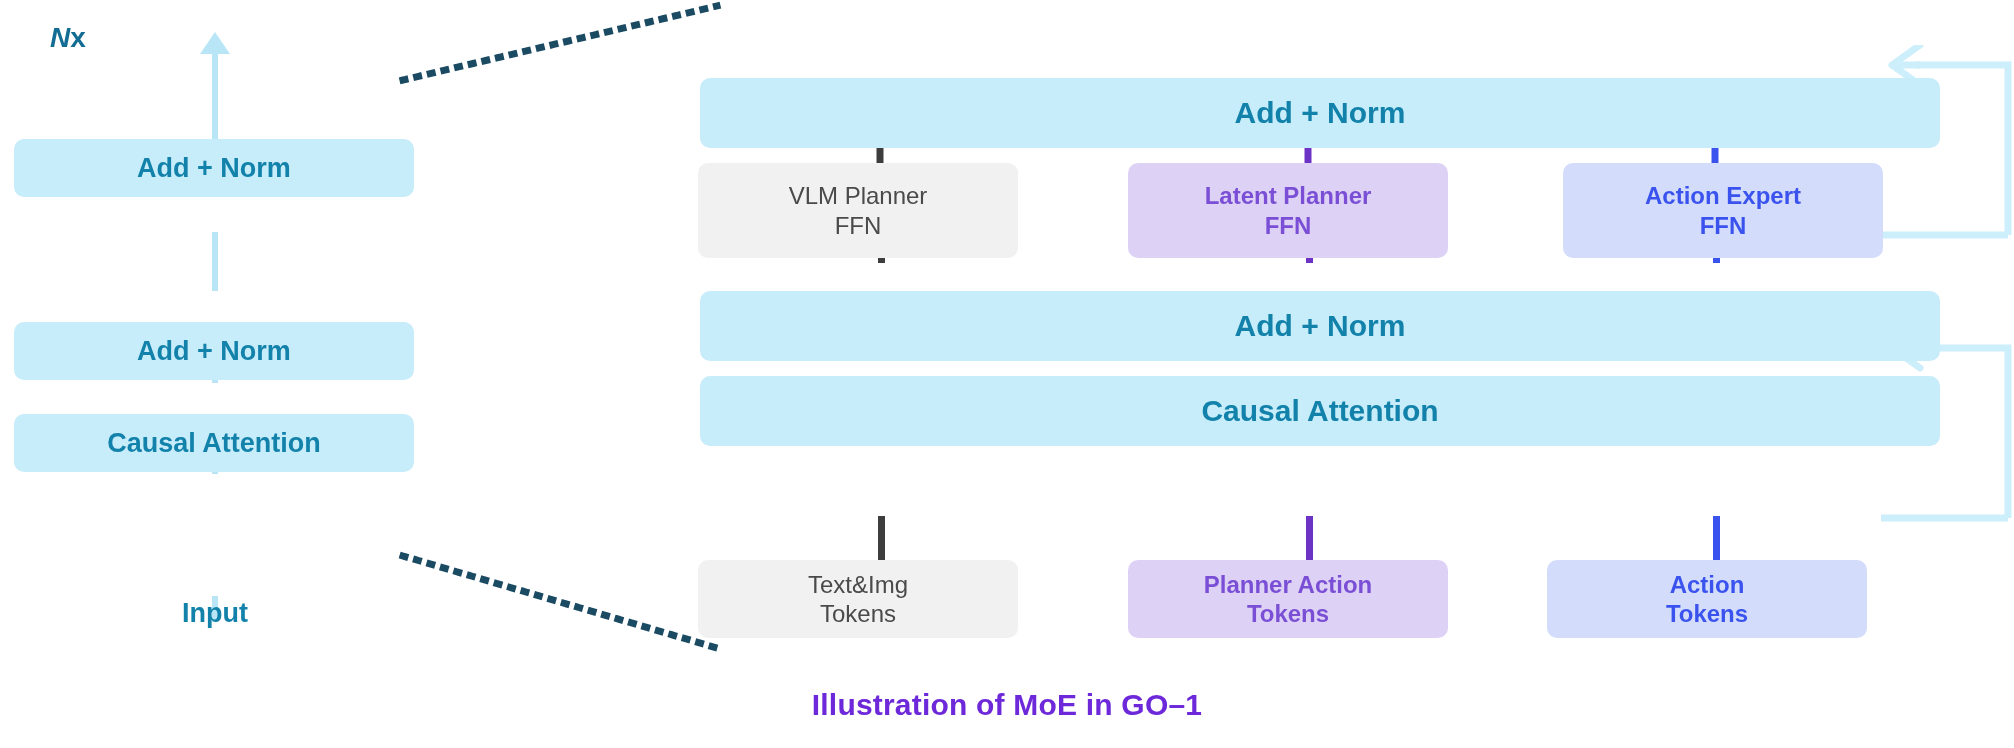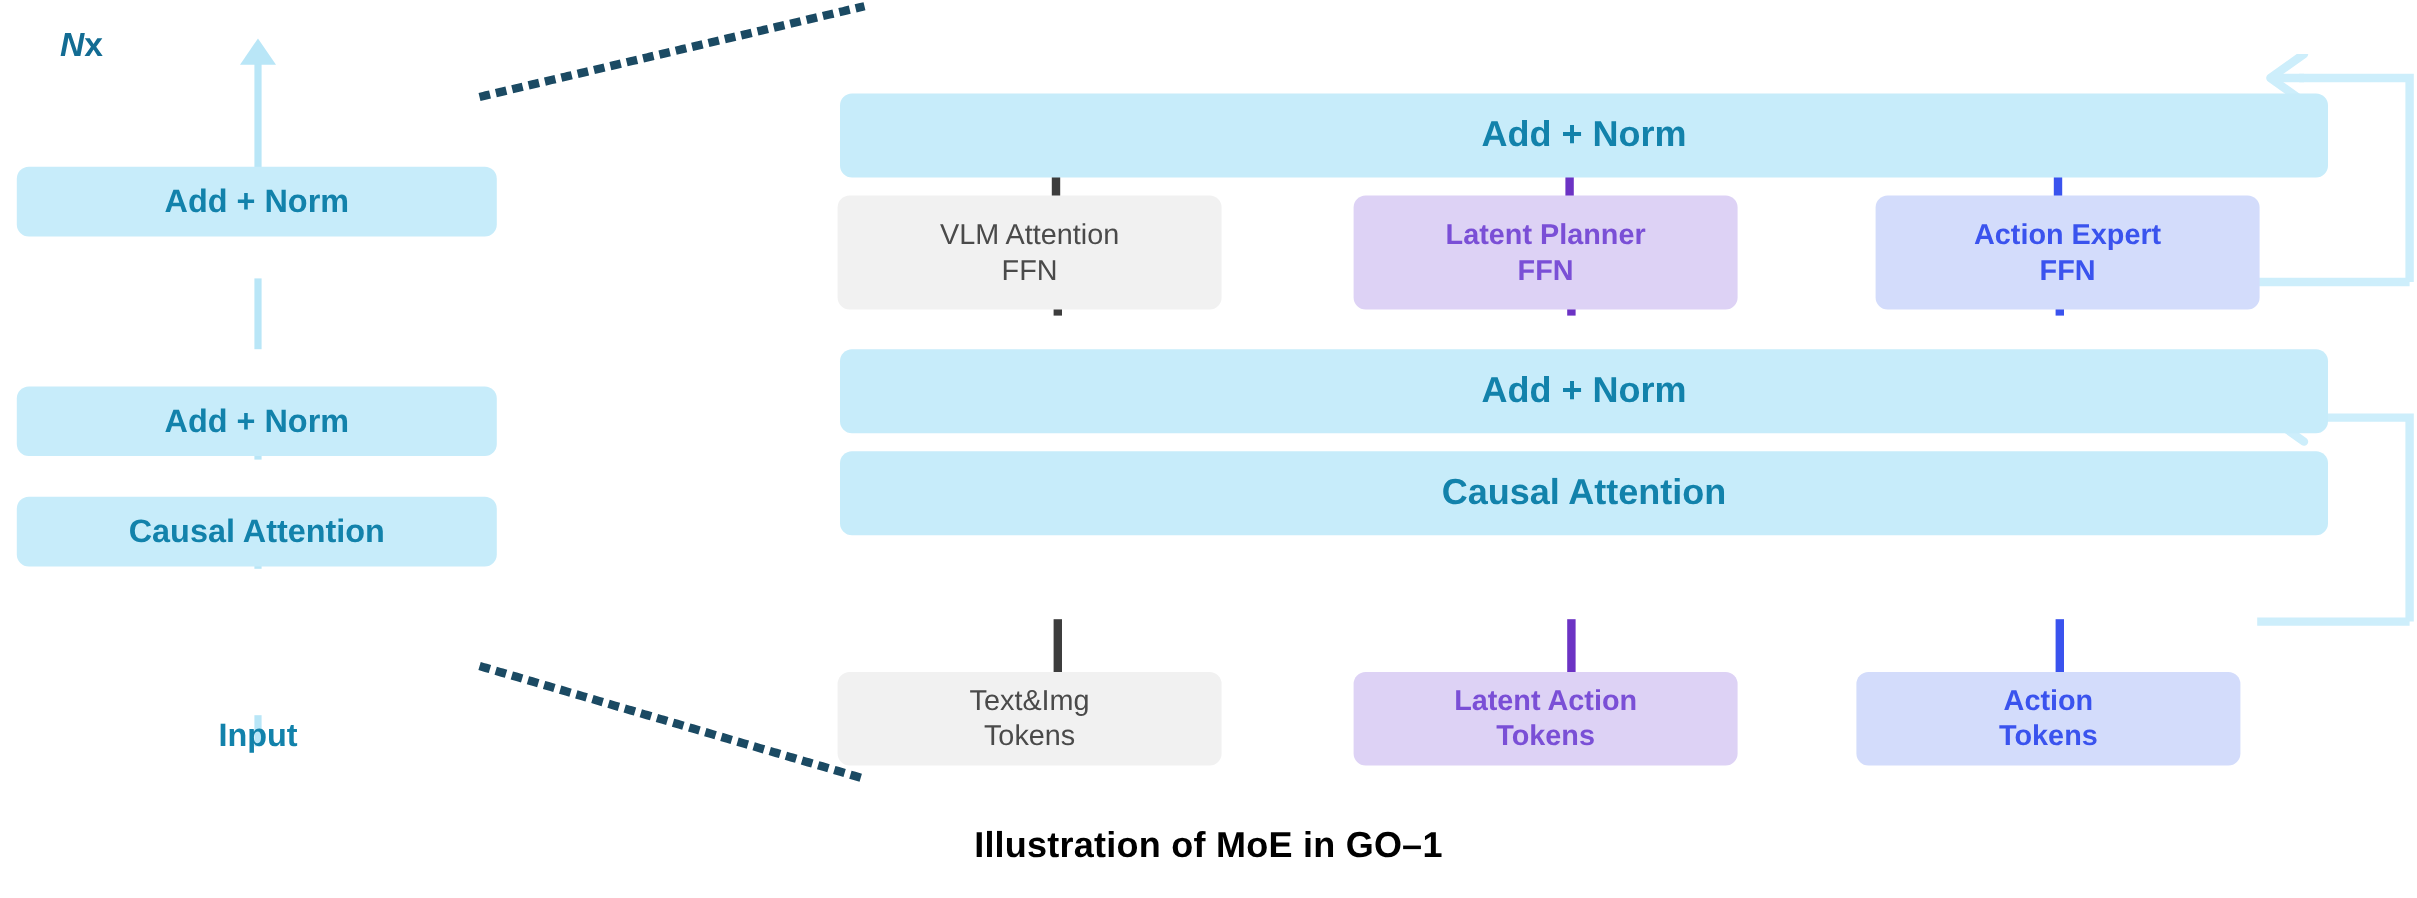--- a/index.html
+++ b/index.html
@@ -105,21 +105,21 @@
 
   
   .caption {
     position: absolute;
     left: 0;
     right: 0;
     top: 688px;
     text-align: center;
     font-size: 30px;
     font-weight: bold;
-    color: #000000;
+    color: #6d28d9;
     letter-spacing: .2px;
   }
 </style>
 </head>
 <body>
 
 <div id="stage">
 
   <div class="nx-label">
     <i>N</i><span>x</span>
@@ -179,33 +179,33 @@
 
   <svg class="skip" style="left:1880px;top:45px;" width="134" height="200">
     <path d="M128 190 L128 20 L36 20" stroke="#cdeefb" stroke-width="7" fill="none"></path>
     <path d="M12 20 L40 0 M12 20 L40 40" stroke="#cdeefb" stroke-width="7" fill="none" stroke-linecap="round"></path>
     <line x1="12" y1="20" x2="40" y2="20" stroke="#cdeefb" stroke-width="7"></line>
     <line x1="128" y1="190" x2="1" y2="190" stroke="#cdeefb" stroke-width="7"></line>
   </svg>
 
   <div class="box cyan wide-bar" style="top:30px;">Add + Norm</div>
 
-  <div class="box grey col-box" style="left:698px;top:163px;">VLM Attention
+  <div class="box grey col-box" style="left:698px;top:163px;">VLM Planner
 FFN</div>
   <div class="box purple col-box" style="left:1128px;top:163px;">Latent Planner
 FFN</div>
   <div class="box blue col-box" style="left:1535px;top:163px;">Action Expert
 FFN</div>
 
   <div class="box cyan wide-bar" style="top:243px;">Add + Norm</div>
 
   <div class="box cyan wide-bar" style="top:328px;">Causal Attention</div>
 
   <div class="box grey col-box tall" style="left:698px;top:560px;">Text&amp;Img
 Tokens</div>
-  <div class="box purple col-box tall" style="left:1128px;top:560px;">Latent Action
+  <div class="box purple col-box tall" style="left:1128px;top:560px;">Planner Action
 Tokens</div>
   <div class="box blue col-box tall" style="left:1519px;top:560px;">Action
 Tokens</div>
 
   <div class="caption">Illustration of MoE in GO–1</div>
 
 </div>
 
 </body></html>

